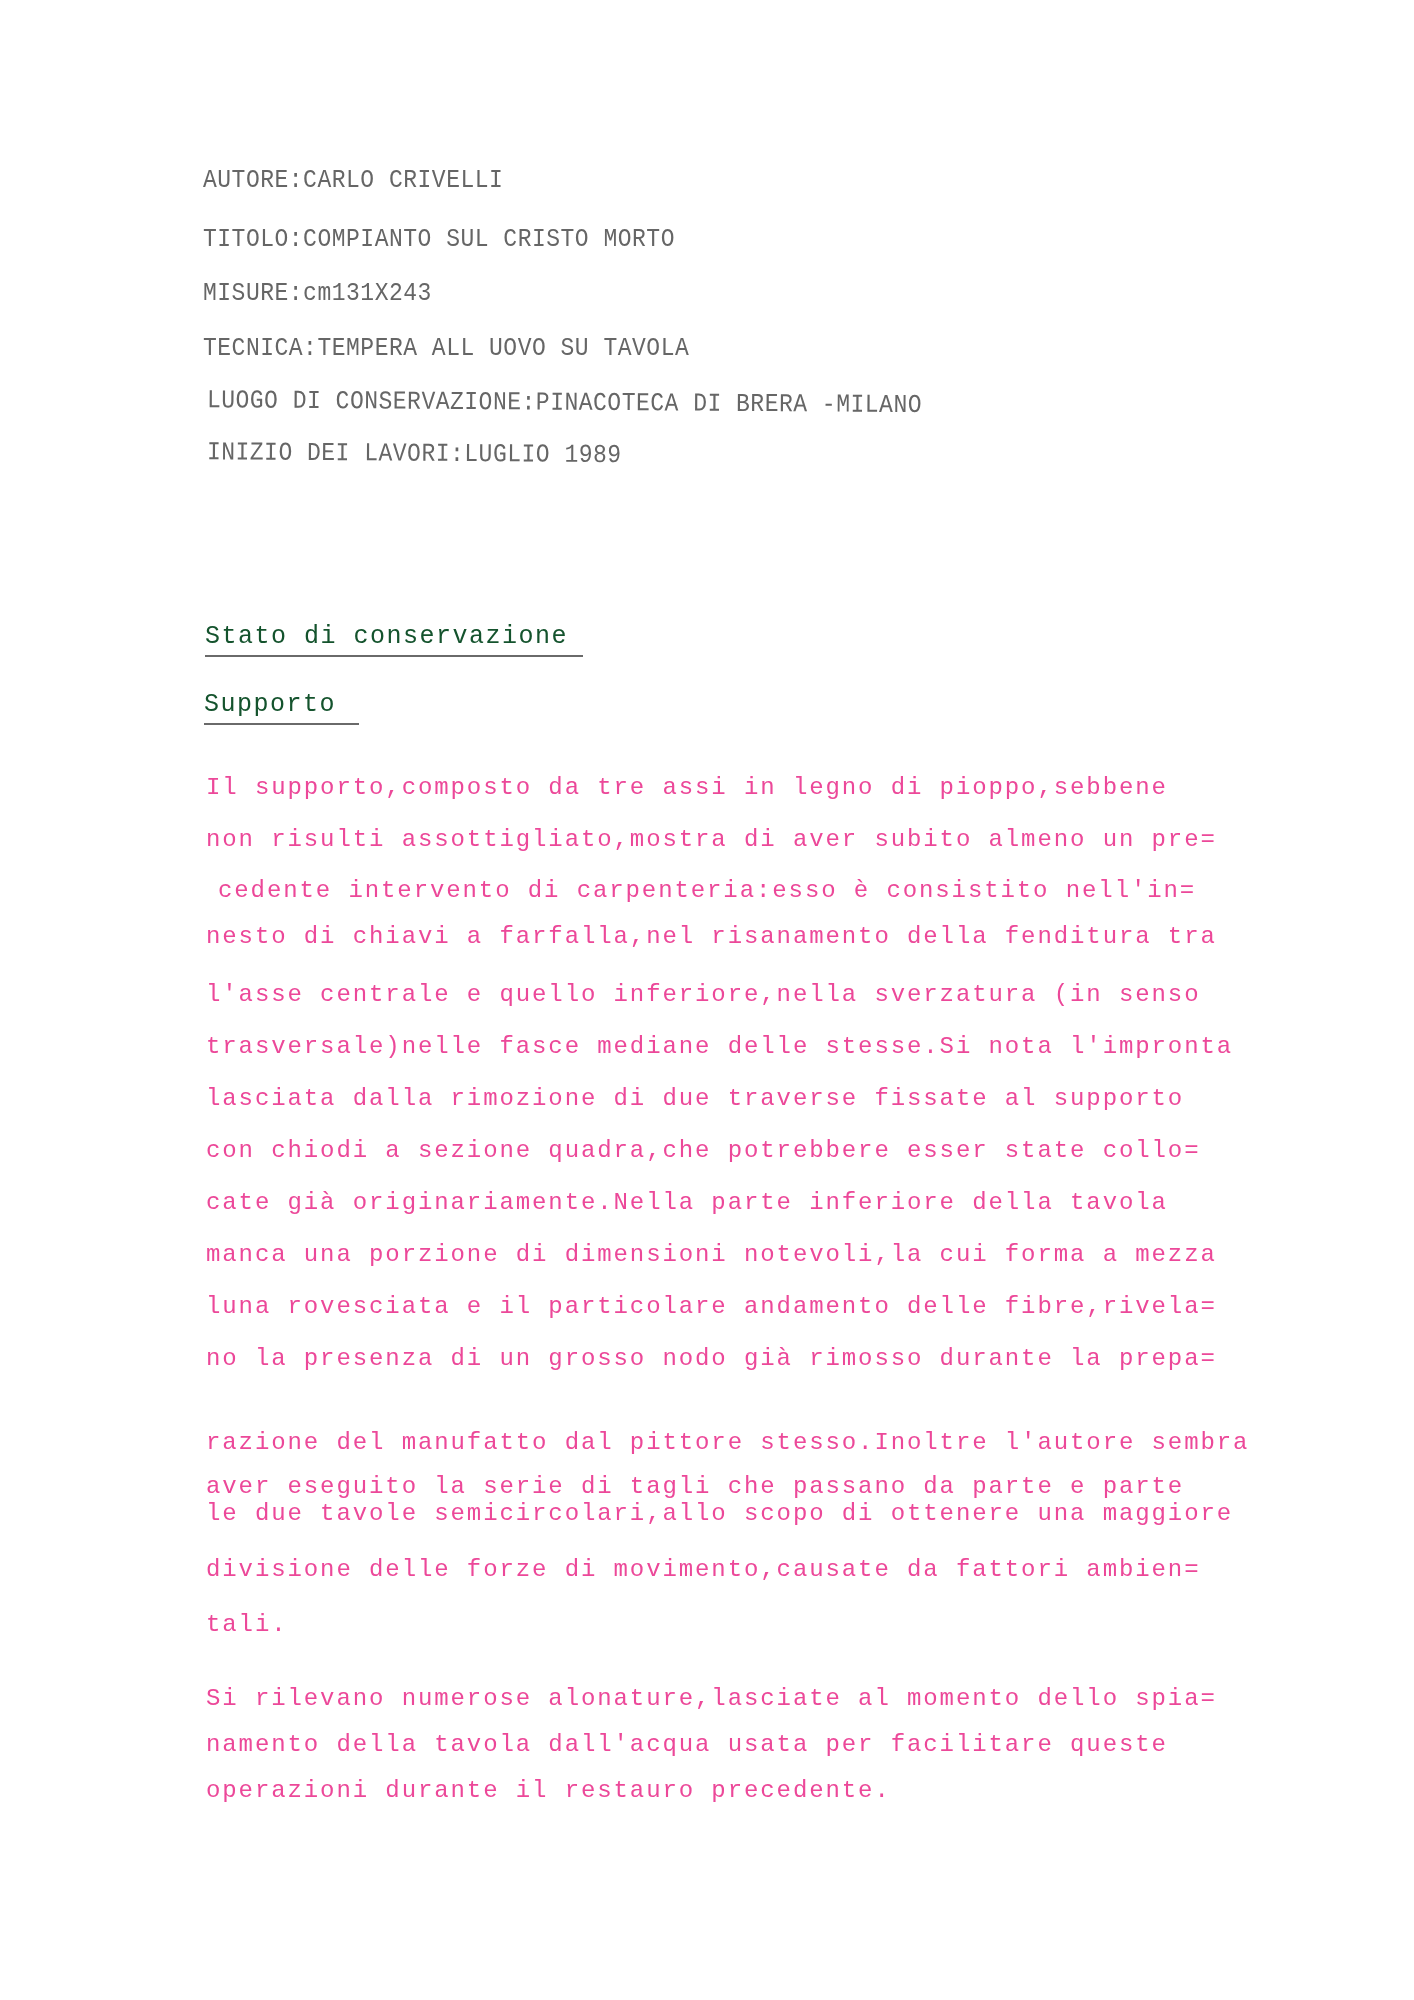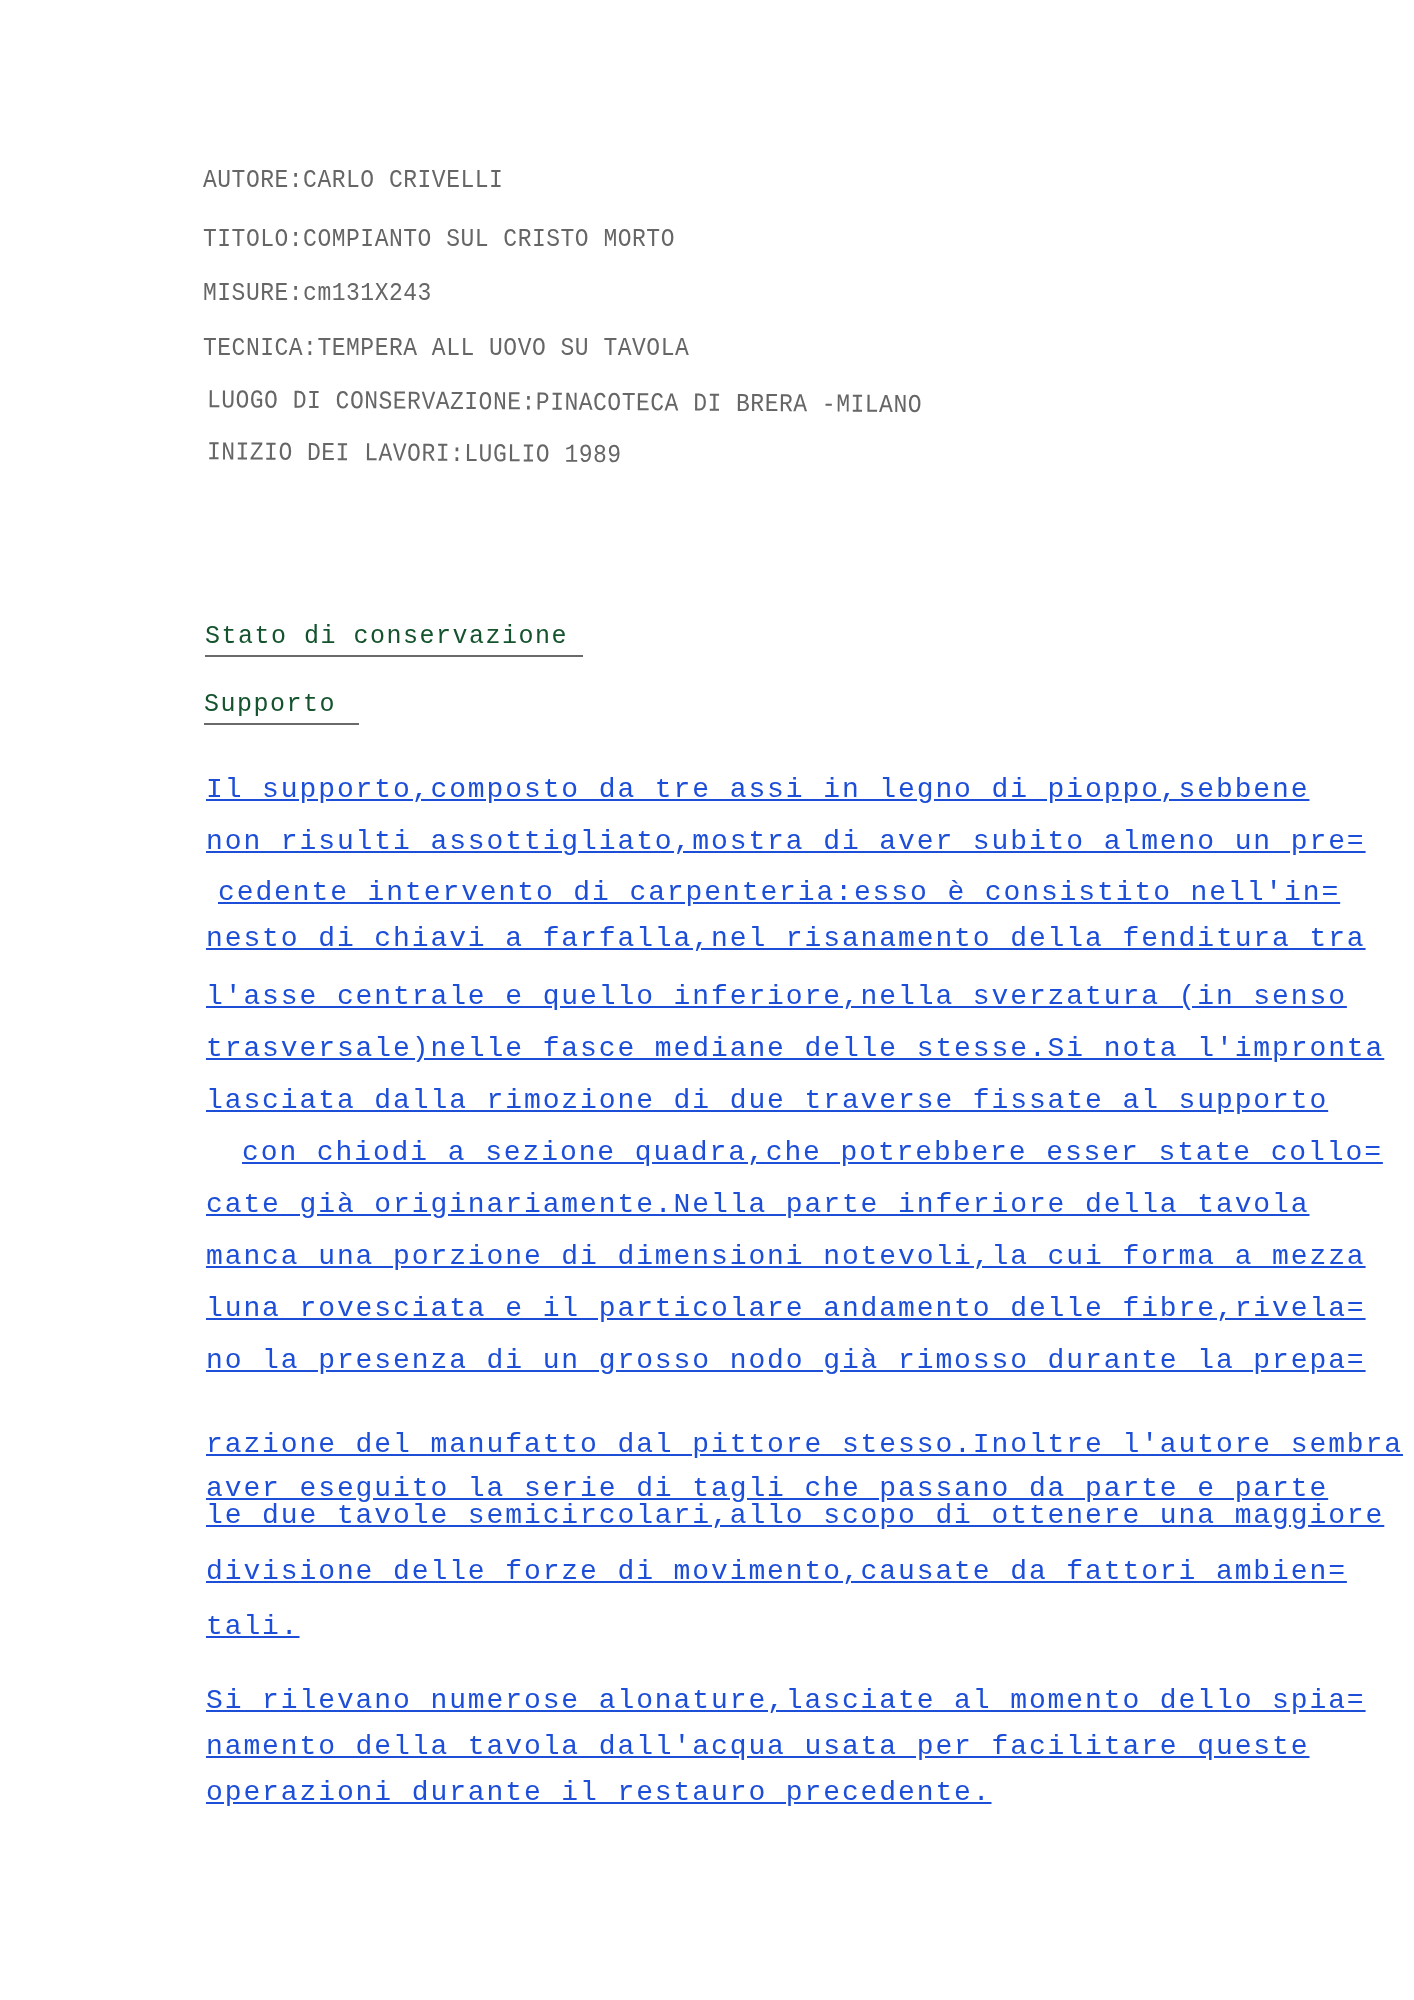--- a/index.html
+++ b/index.html
@@ -40,25 +40,24 @@
     }
     .heading .ul {
       position: absolute;
       left: 0;
       height: 2px;
       background: #6a6a6a;
     }
     .body-line {
       position: absolute;
       left: 206px;
-      font-size: 28px;
+      font-size: 24px;
       letter-spacing: 1.9px;
       white-space: nowrap;
-      color: #1d4ed8;
-      text-decoration: underline;
+      color: #ec4899;
     }
   </style>
 </head>
 <body>
 
 <div class="page">
 
   <div class="meta-line" style="left:203px; top:166px;">AUTORE:CARLO CRIVELLI</div>
   <div class="meta-line" style="left:203px; top:225px;">TITOLO:COMPIANTO SUL CRISTO MORTO</div>
   <div class="meta-line" style="left:203px; top:279px;">MISURE:cm131X243</div>
@@ -76,21 +75,21 @@
   </div>
 
   <div>
     <div class="body-line" style="top:774px;">Il supporto,composto da tre assi in legno di pioppo,sebbene</div>
     <div class="body-line" style="top:826px;">non risulti assottigliato,mostra di aver subito almeno un pre=</div>
     <div class="body-line" style="top:877px;margin-left:12px;">cedente intervento di carpenteria:esso è consistito nell'in=</div>
     <div class="body-line" style="top:923px;">nesto di chiavi a farfalla,nel risanamento della fenditura tra</div>
     <div class="body-line" style="top:981px;">l'asse centrale e quello inferiore,nella sverzatura (in senso</div>
     <div class="body-line" style="top:1033px;">trasversale)nelle fasce mediane delle stesse.Si nota l'impronta</div>
     <div class="body-line" style="top:1085px;">lasciata dalla rimozione di due traverse fissate al supporto</div>
-    <div class="body-line" style="top:1137px;margin-left:36px;">con chiodi a sezione quadra,che potrebbere esser state collo=</div>
+    <div class="body-line" style="top:1137px;">con chiodi a sezione quadra,che potrebbere esser state collo=</div>
     <div class="body-line" style="top:1189px;">cate già originariamente.Nella parte inferiore della tavola</div>
     <div class="body-line" style="top:1241px;">manca una porzione di dimensioni notevoli,la cui forma a mezza</div>
     <div class="body-line" style="top:1293px;">luna rovesciata e il particolare andamento delle fibre,rivela=</div>
     <div class="body-line" style="top:1345px;">no la presenza di un grosso nodo già rimosso durante la prepa=</div>
     <div class="body-line" style="top:1397px;margin-top:32px;">razione del manufatto dal pittore stesso.Inoltre l'autore sembra</div>
     <div class="body-line" style="top:1449px;margin-top:24px;">aver eseguito la serie di tagli che passano da parte e parte</div>
     <div class="body-line" style="top:1500px;">le due tavole semicircolari,allo scopo di ottenere una maggiore</div>
     <div class="body-line" style="top:1556px;">divisione delle forze di movimento,causate da fattori ambien=</div>
     <div class="body-line" style="top:1611px;">tali.</div>
   </div>

